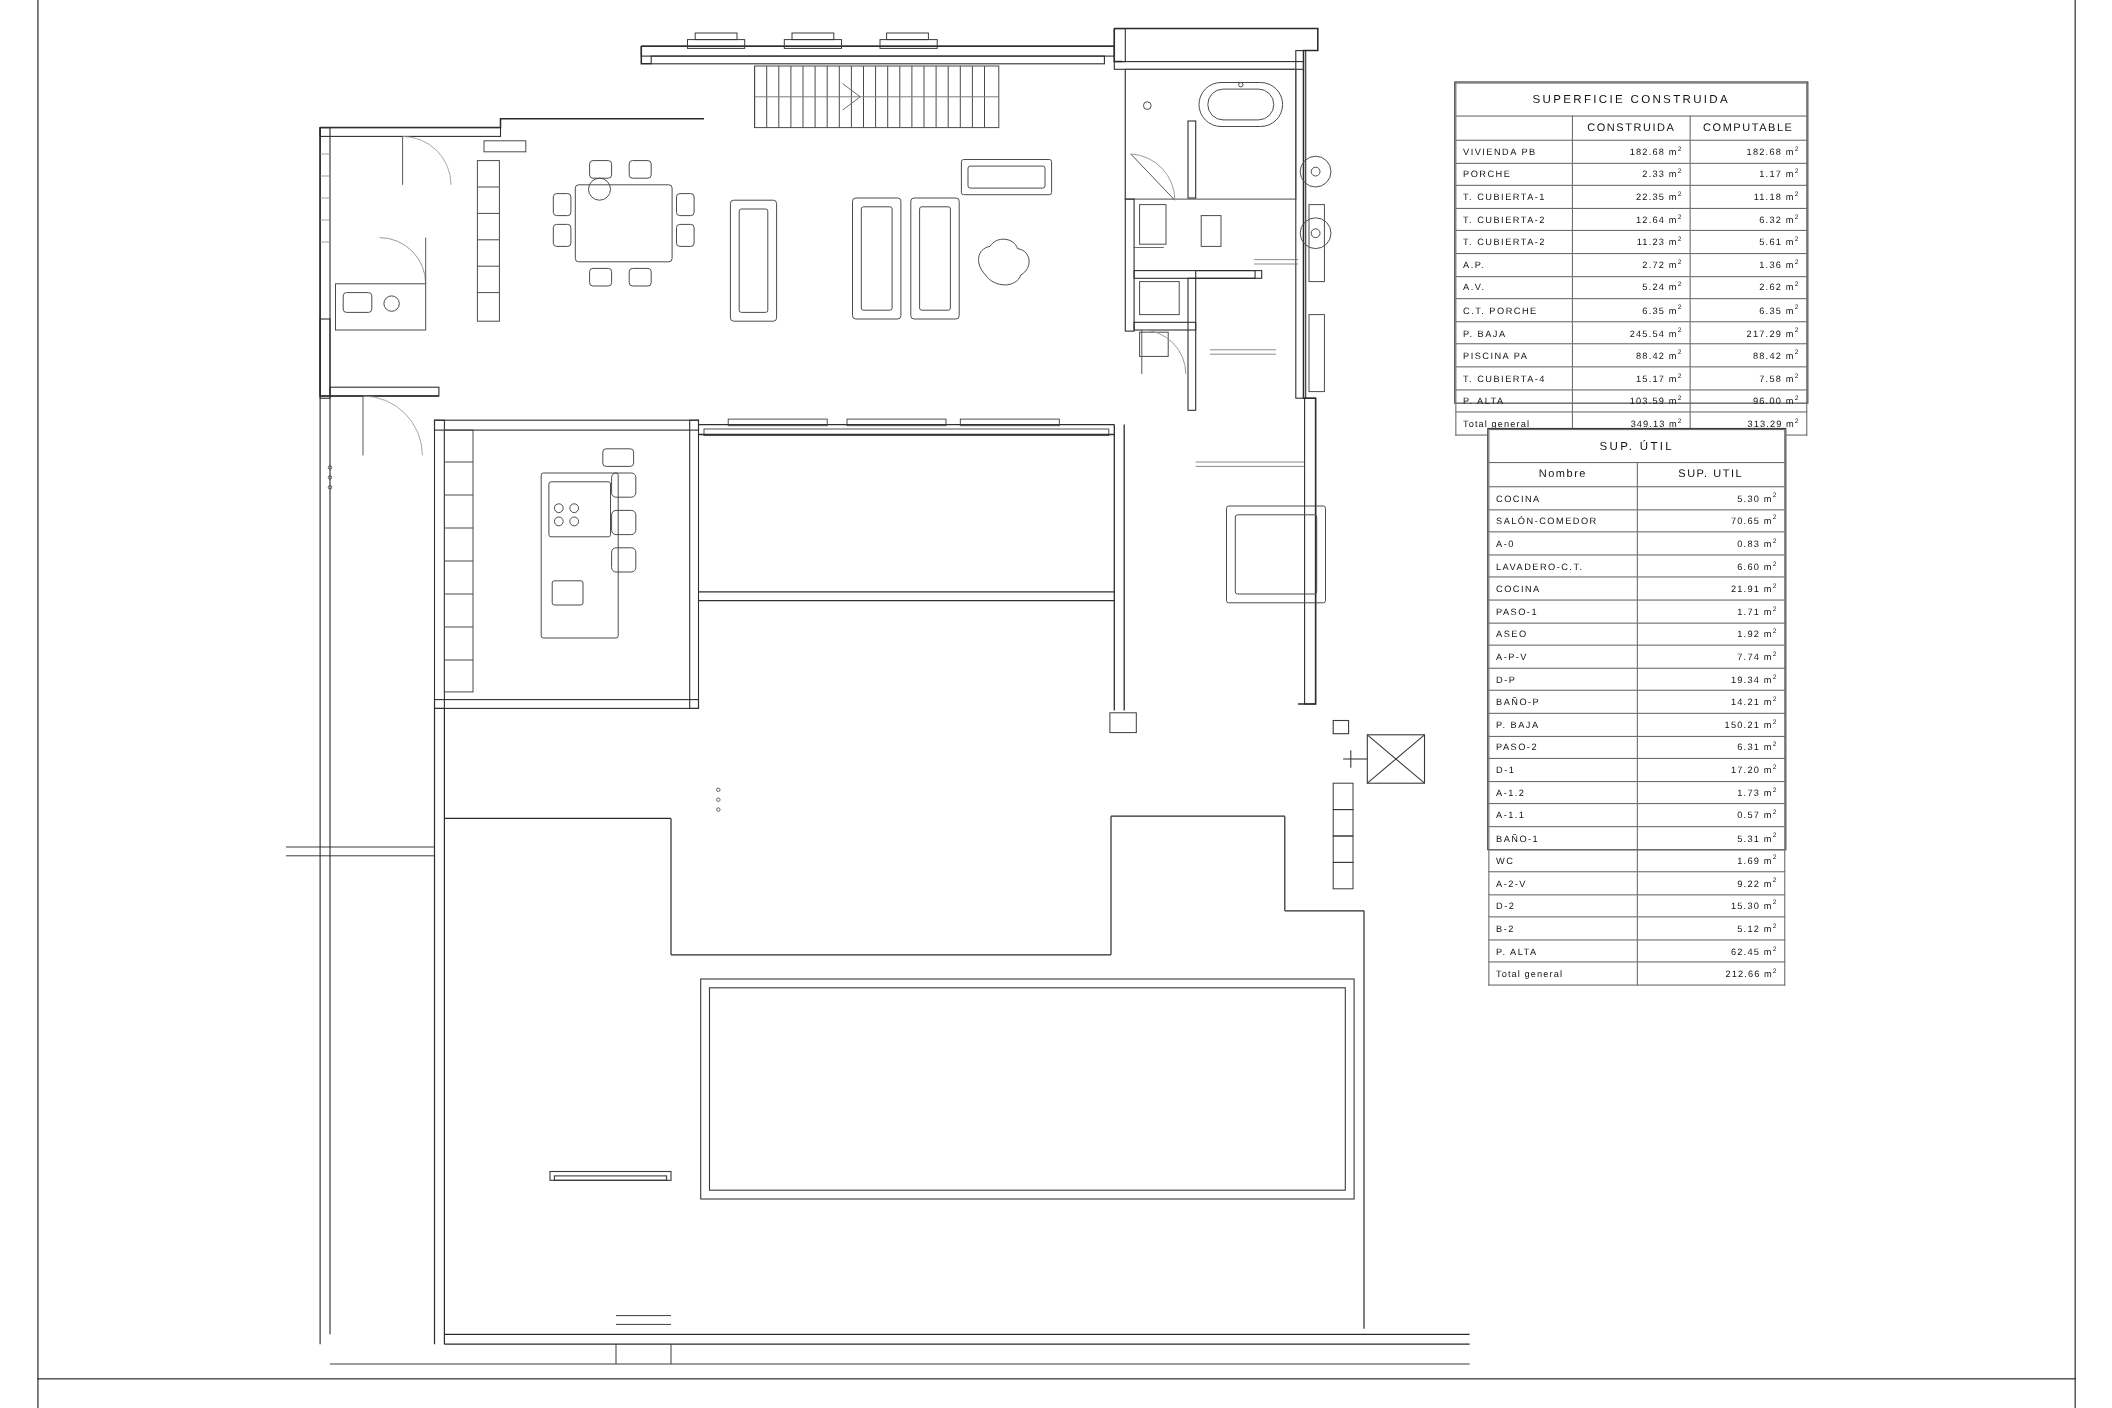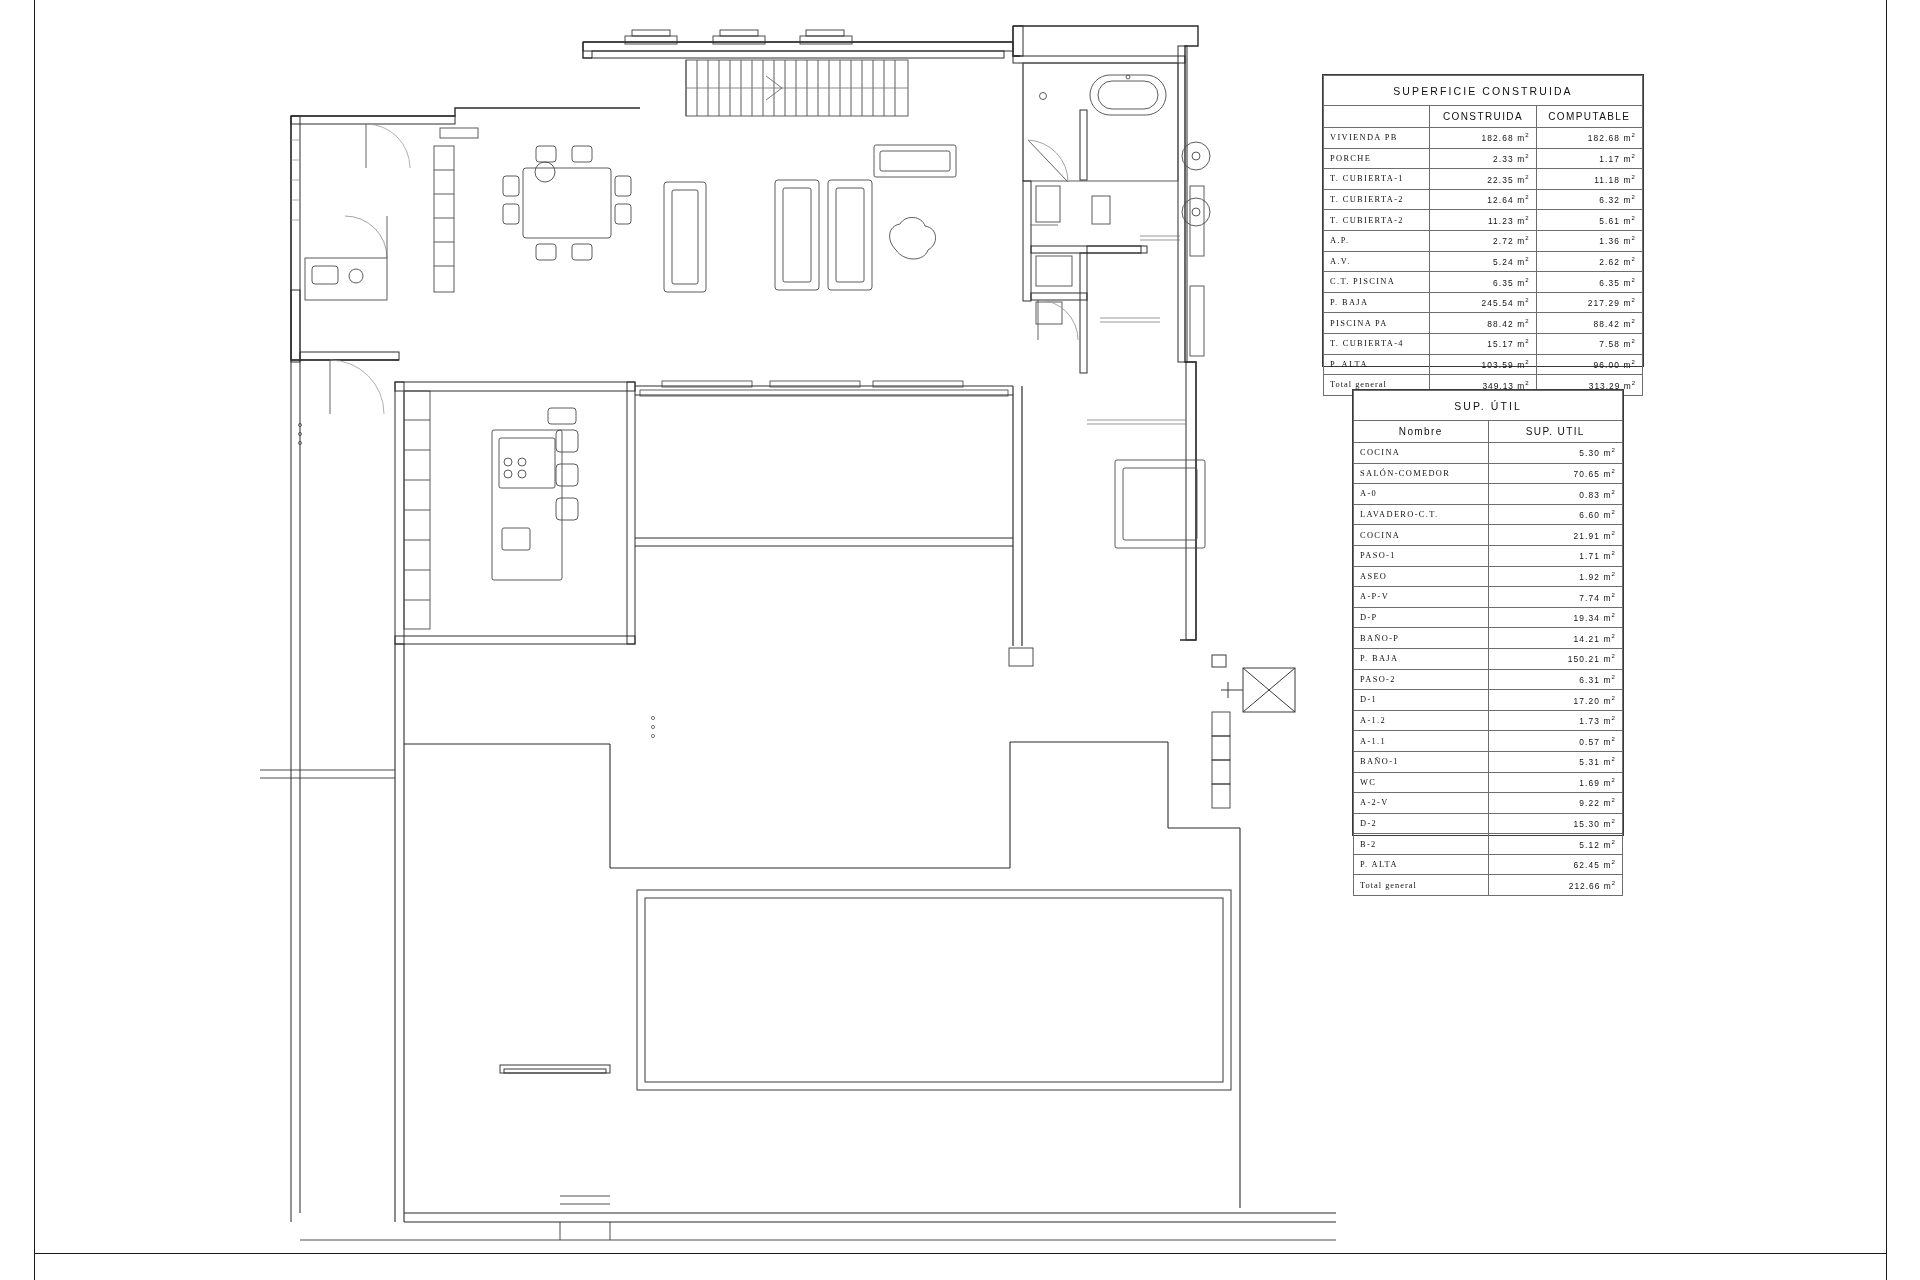--- a/index.html
+++ b/index.html
@@ -31,21 +31,21 @@
   .frame-h-bottom { left: 34px; top: 1253px; width: 1853px; height: 1px; }
 
   
   .table-block {
     position: absolute;
     border: 1px solid #3a3a3a;
     background: #ffffff;
     box-sizing: border-box;
   }
   #tbl-construida { left: 1322px; top: 74px; width: 322px; height: 293px; }
-  #tbl-util { left: 1352px; top: 389px; width: 272px; height: 447px; }
+  #tbl-util { left: 1352px; top: 389px; width: 272px; height: 384px; }
 
   table.plan-table {
     border-collapse: collapse;
     width: 100%;
     height: 100%;
     table-layout: fixed;
   }
   table.plan-table td, table.plan-table th {
     border: 1px solid #6d6d6d;
     font-weight: normal;
@@ -65,21 +65,20 @@
     text-align: center;
     font-size: 10px;
     letter-spacing: 1.4px;
     height: 21px;
   }
   .cell-name {
     font-size: 8.4px;
     letter-spacing: 1.35px;
     text-align: left;
     height: 19.6px;
-    font-family: Liberation Serif, serif;
   }
   .cell-val {
     font-size: 8.4px;
     letter-spacing: 1.1px;
     text-align: right;
     height: 19.6px;
   }
   .cell-name.total, .cell-val.total {
     letter-spacing: 1.0px;
   }
@@ -453,21 +452,21 @@
           <td class="cell-name">A.P.</td>
           <td class="cell-val">2.72 m<span class="sup">2</span></td>
           <td class="cell-val">1.36 m<span class="sup">2</span></td>
         </tr>
         <tr>
           <td class="cell-name">A.V.</td>
           <td class="cell-val">5.24 m<span class="sup">2</span></td>
           <td class="cell-val">2.62 m<span class="sup">2</span></td>
         </tr>
         <tr>
-          <td class="cell-name">C.T. PISCINA</td>
+          <td class="cell-name">C.T. PORCHE</td>
           <td class="cell-val">6.35 m<span class="sup">2</span></td>
           <td class="cell-val">6.35 m<span class="sup">2</span></td>
         </tr>
         <tr>
           <td class="cell-name">P. BAJA</td>
           <td class="cell-val">245.54 m<span class="sup">2</span></td>
           <td class="cell-val">217.29 m<span class="sup">2</span></td>
         </tr>
         <tr>
           <td class="cell-name">PISCINA PA</td>

